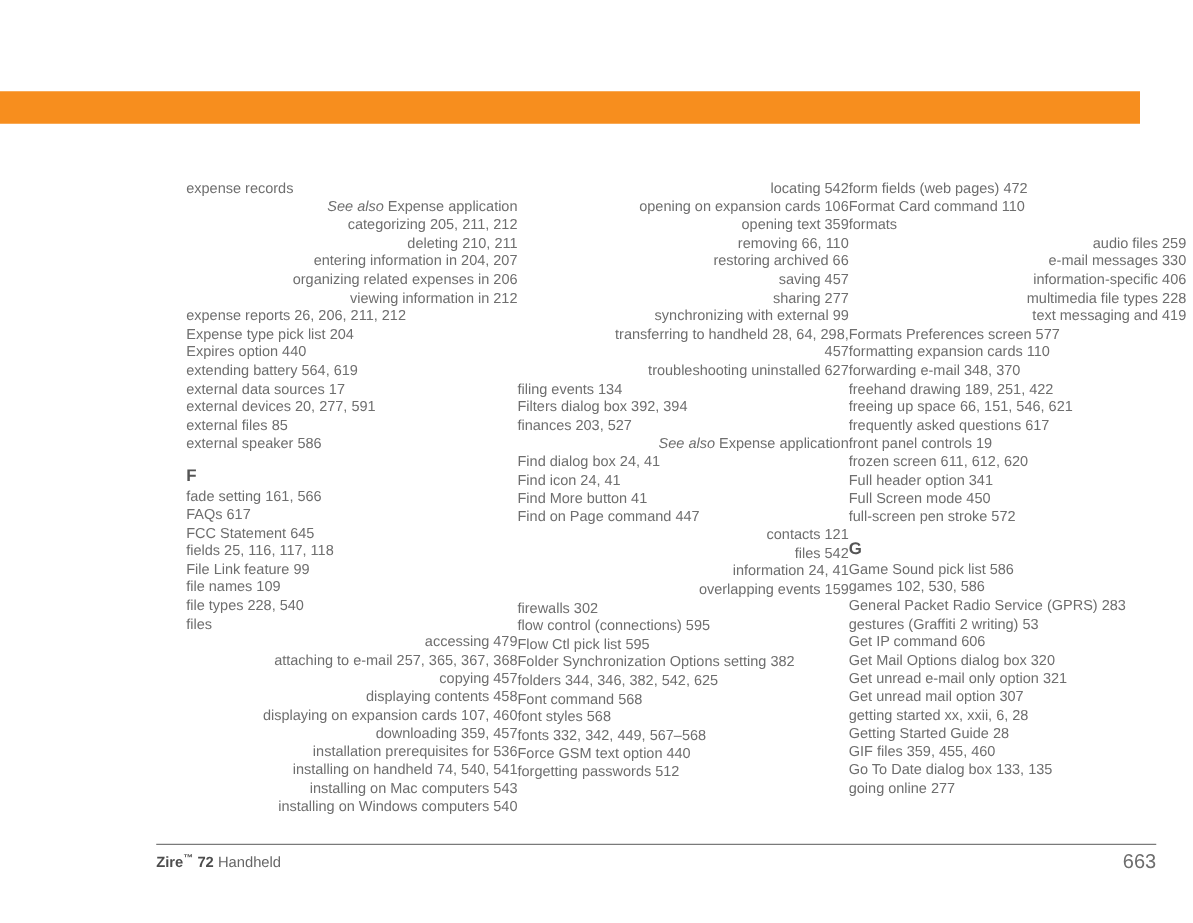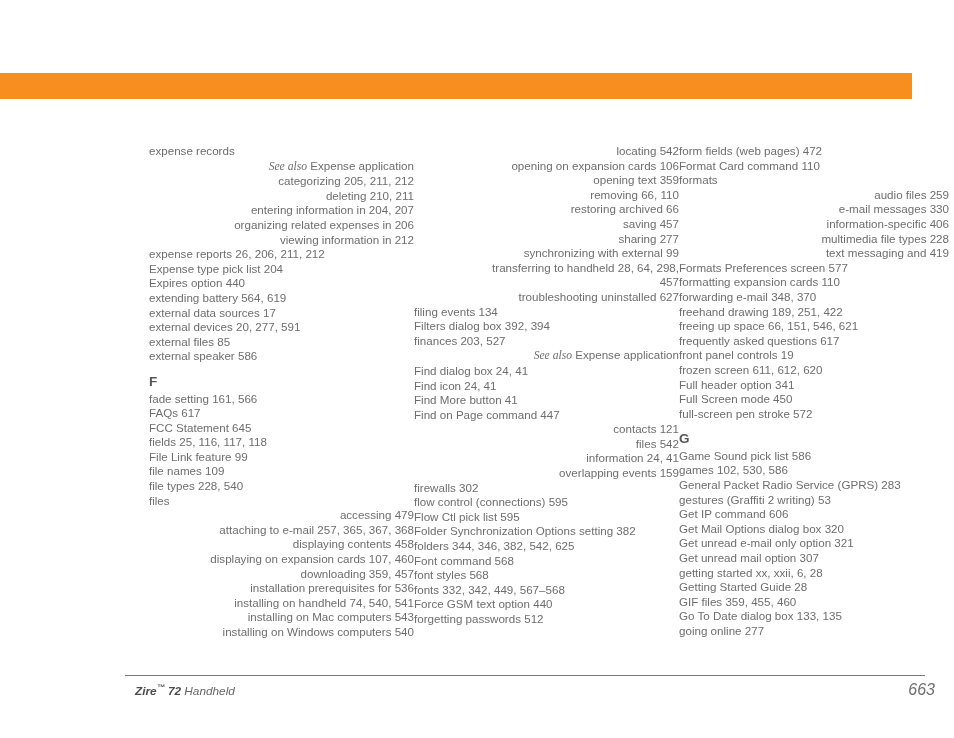--- a/index.html
+++ b/index.html
@@ -49,48 +49,46 @@
     padding-left: 23px;
     text-indent: 0;
     text-align: right;
   }
   .entry.lvl1 .cont {
     display: block;
     padding-left: 34px;
   }
   .entry .ital {
     font-style: italic;
-    font-family: Liberation Serif, serif;
   }
   .letter-head {
     font-size: 13.5px;
     line-height: 14.6px;
     font-weight: bold;
     color: #555555;
     margin-top: 11px;
     margin-bottom: 2px;
   }
 
   .footer-rule {
     position: absolute;
     left: 125px;
     top: 675px;
     width: 800px;
     height: 1px;
     background: #7a7a7a;
   }
   .footer {
     position: absolute;
-    left: 135px;
+    left: 125px;
     top: 681px;
     width: 800px;
     display: flex;
     align-items: baseline;
     justify-content: space-between;
-    font-style: italic;
   }
   .footer-left {
     font-size: 11.8px;
     color: #666666;
   }
   .footer-left .brand {
     font-weight: bold;
     color: #4d4d4d;
   }
   .footer-left .tm {
@@ -129,20 +127,21 @@
       <div class="entry"><span>fade setting 161, 566</span></div>
       <div class="entry"><span>FAQs 617</span></div>
       <div class="entry"><span>FCC Statement 645</span></div>
       <div class="entry"><span>fields 25, 116, 117, 118</span></div>
       <div class="entry"><span>File Link feature 99</span></div>
       <div class="entry"><span>file names 109</span></div>
       <div class="entry"><span>file types 228, 540</span></div>
       <div class="entry"><span>files</span></div>
       <div class="entry lvl1"><span>accessing 479</span></div>
       <div class="entry lvl1"><span>attaching to e-mail 257, 365, 367, 368</span></div>
+      <div class="entry lvl1"><span>copying 457</span></div>
       <div class="entry lvl1"><span>displaying contents 458</span></div>
       <div class="entry lvl1"><span>displaying on expansion cards 107, 460</span></div>
       <div class="entry lvl1"><span>downloading 359, 457</span></div>
       <div class="entry lvl1"><span>installation prerequisites for 536</span></div>
       <div class="entry lvl1"><span>installing on handheld 74, 540, 541</span></div>
       <div class="entry lvl1"><span>installing on Mac computers 543</span></div>
       <div class="entry lvl1"><span>installing on Windows computers 540</span></div>
     </div>
     <div class="col">
       <div class="entry lvl1"><span>locating 542</span></div>

